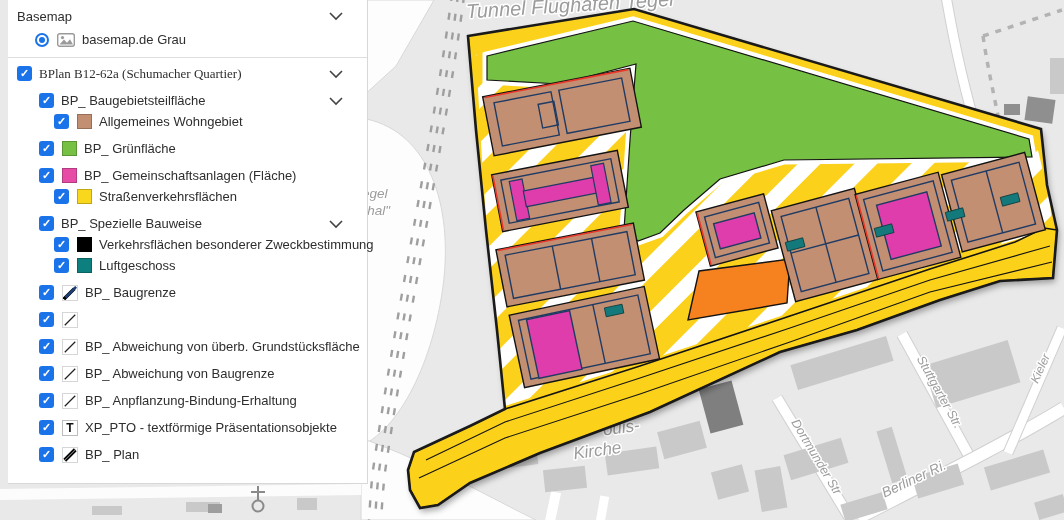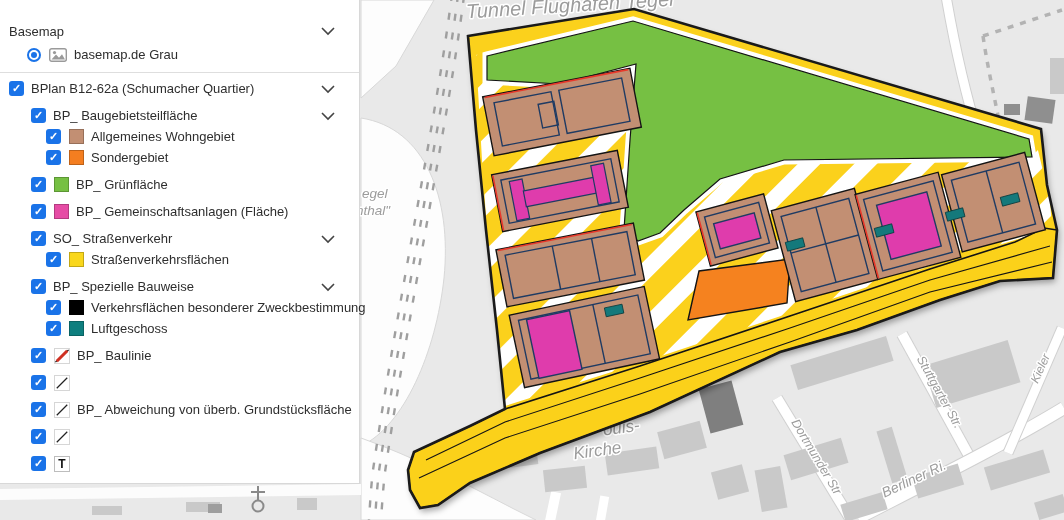--- a/index.html
+++ b/index.html
@@ -3,26 +3,26 @@
 <meta charset="utf-8">
 <style>
   html,body{margin:0;padding:0;}
   body{width:1064px;height:520px;overflow:hidden;position:relative;
        font-family:"Liberation Sans",sans-serif;background:#E9E9E9;}
   #stage{position:absolute;inset:0;width:1064px;height:520px;}
   
   #map-canvas{position:absolute;left:0;top:0;}
   .mlbl{fill:#9C9C9C;stroke:#FFFFFF;stroke-width:3px;paint-order:stroke;stroke-linejoin:round;}
   
-  #layer-panel{position:absolute;left:0;top:0;width:360px;height:484px;background:#FFFFFF;
+  #layer-panel{position:absolute;left:8px;top:0;width:360px;height:484px;background:#FFFFFF;
     border-right:1px solid #D8D8D8;border-bottom:1px solid #D8D8D8;z-index:10;
-    font-size:13px;color:#2E2E2E;box-sizing:border-box;padding-top:20px;text-align:center;}
+    font-size:13px;color:#2E2E2E;box-sizing:border-box;padding-top:5px;text-align:center;}
   .prow{position:relative;height:21px;display:flex;align-items:center;}
   .prow.h24{height:23px;}
-  .lvl1{padding-left:9px;} .lvl2{padding-left:31px;margin-top:6px;} .lvl3{padding-left:46px;} .lvlr{padding-left:27px;}
+  .lvl1{padding-left:9px;font-family:Liberation Serif, serif;} .lvl2{padding-left:31px;margin-top:6px;} .lvl3{padding-left:46px;} .lvlr{padding-left:27px;}
   .lbl{margin-left:7px;white-space:nowrap;}
   .chev{position:absolute;right:24px;top:7px;width:14px;height:9px;}
   .cb{width:15px;height:15px;background:#1A73E8;border-radius:3px;flex:0 0 15px;
       display:flex;align-items:center;justify-content:center;}
   .cb::after{content:"✓";color:#fff;font-size:11px;font-weight:bold;line-height:1;}
   .radio{width:14px;height:14px;border-radius:50%;box-sizing:border-box;flex:0 0 14px;}
   .radio.sel{border:2px solid #1A73E8;display:flex;align-items:center;justify-content:center;}
   .radio.sel::after{content:"";width:6px;height:6px;border-radius:50%;background:#1A73E8;}
   .radio.unsel{border:2px solid #767676;}
   .thumb{margin-left:8px;flex:0 0 18px;height:14px;}
@@ -242,41 +242,29 @@
     <span class="lbl">BP_ Baugebietsteilfläche</span>
     <svg class="chev" viewBox="0 0 14 9">
           <polyline points="1,1 7,7 13,1" fill="none" stroke="#444" stroke-width="1.6"></polyline>
         </svg>
   </div>
   <div class="prow lvl3">
     <span class="cb"></span>
     <span class="sw" style="background: rgb(194, 143, 115);"></span>
     <span class="lbl">Allgemeines Wohngebiet</span>
   </div>
-  <div class="prow lvl3">
-    <span class="cb"></span>
-    <span class="sw" style="background: rgb(244, 126, 32);"></span>
-    <span class="lbl">Sondergebiet</span>
-  </div>
   <div class="prow lvl2">
     <span class="cb"></span>
     <span class="sw" style="background: rgb(118, 192, 67);"></span>
     <span class="lbl">BP_ Grünfläche</span>
   </div>
   <div class="prow lvl2">
     <span class="cb"></span>
     <span class="sw" style="background: rgb(230, 76, 165);"></span>
     <span class="lbl">BP_ Gemeinschaftsanlagen (Fläche)</span>
-  </div>
-  <div class="prow lvl2">
-    <span class="cb"></span>
-    <span class="lbl">SO_ Straßenverkehr</span>
-    <svg class="chev" viewBox="0 0 14 9">
-          <polyline points="1,1 7,7 13,1" fill="none" stroke="#444" stroke-width="1.6"></polyline>
-        </svg>
   </div>
   <div class="prow lvl3">
     <span class="cb"></span>
     <span class="sw" style="background: rgb(249, 215, 28);"></span>
     <span class="lbl">Straßenverkehrsflächen</span>
   </div>
   <div class="prow lvl2">
     <span class="cb"></span>
     <span class="lbl">BP_ Spezielle Bauweise</span>
     <svg class="chev" viewBox="0 0 14 9">
@@ -289,44 +277,60 @@
     <span class="lbl">Verkehrsflächen besonderer Zweckbestimmung</span>
   </div>
   <div class="prow lvl3">
     <span class="cb"></span>
     <span class="sw" style="background: rgb(14, 127, 127);"></span>
     <span class="lbl">Luftgeschoss</span>
   </div>
   <div class="prow lvl2">
     <span class="cb"></span>
     <span class="licon"><svg viewBox="0 0 16 16" width="14" height="14">
-            <line x1="0.5" y1="15" x2="12.5" y2="3" stroke="#000" stroke-width="1.2"></line>
-            <line x1="3.5" y1="13" x2="15.5" y2="1" stroke="#000" stroke-width="1.2"></line>
-            <line x1="2" y1="14" x2="14" y2="2" stroke="#D03123" stroke-width="3.5"></line>
-          </svg></span>
-    <span class="lbl">BP_ Baulinie</span>
+            <line x1="1" y1="15" x2="13" y2="3" stroke="#000" stroke-width="4"></line>
+            <line x1="3" y1="13" x2="15" y2="1" stroke="#1C3F77" stroke-width="3"></line>
+          </svg></span>
+    <span class="lbl">BP_ Baugrenze</span>
   </div>
   <div class="prow lvl2">
     <span class="cb"></span>
     <span class="licon"><svg viewBox="0 0 16 16" width="14" height="14">
             <line x1="2" y1="14" x2="14" y2="2" stroke="#222" stroke-width="1.4"></line>
           </svg></span>
   </div>
   <div class="prow lvl2">
     <span class="cb"></span>
     <span class="licon"><svg viewBox="0 0 16 16" width="14" height="14">
             <line x1="2" y1="14" x2="14" y2="2" stroke="#222" stroke-width="1.4"></line>
           </svg></span>
     <span class="lbl">BP_ Abweichung von überb. Grundstücksfläche</span>
   </div>
   <div class="prow lvl2">
     <span class="cb"></span>
     <span class="licon"><svg viewBox="0 0 16 16" width="14" height="14">
             <line x1="2" y1="14" x2="14" y2="2" stroke="#222" stroke-width="1.4"></line>
           </svg></span>
+    <span class="lbl">BP_ Abweichung von Baugrenze</span>
+  </div>
+  <div class="prow lvl2">
+    <span class="cb"></span>
+    <span class="licon"><svg viewBox="0 0 16 16" width="14" height="14">
+            <line x1="2" y1="14" x2="14" y2="2" stroke="#222" stroke-width="1.4"></line>
+          </svg></span>
+    <span class="lbl">BP_ Anpflanzung-Bindung-Erhaltung</span>
   </div>
   <div class="prow lvl2">
     <span class="cb"></span>
     <span class="ticon">T</span>
+    <span class="lbl">XP_PTO - textförmige Präsentationsobjekte</span>
+  </div>
+  <div class="prow lvl2">
+    <span class="cb"></span>
+    <span class="licon"><svg viewBox="0 0 16 16" width="14" height="14">
+            <line x1="2" y1="14" x2="14" y2="2" stroke="#000" stroke-width="4.5"></line>
+            <line x1="2" y1="14" x2="14" y2="2" stroke="#8A8A8A" stroke-width="1.2"></line>
+          </svg></span>
+    <span class="lbl">BP_ Plan</span>
   </div>
 
 </div>
 </div>
 
 </body></html>

